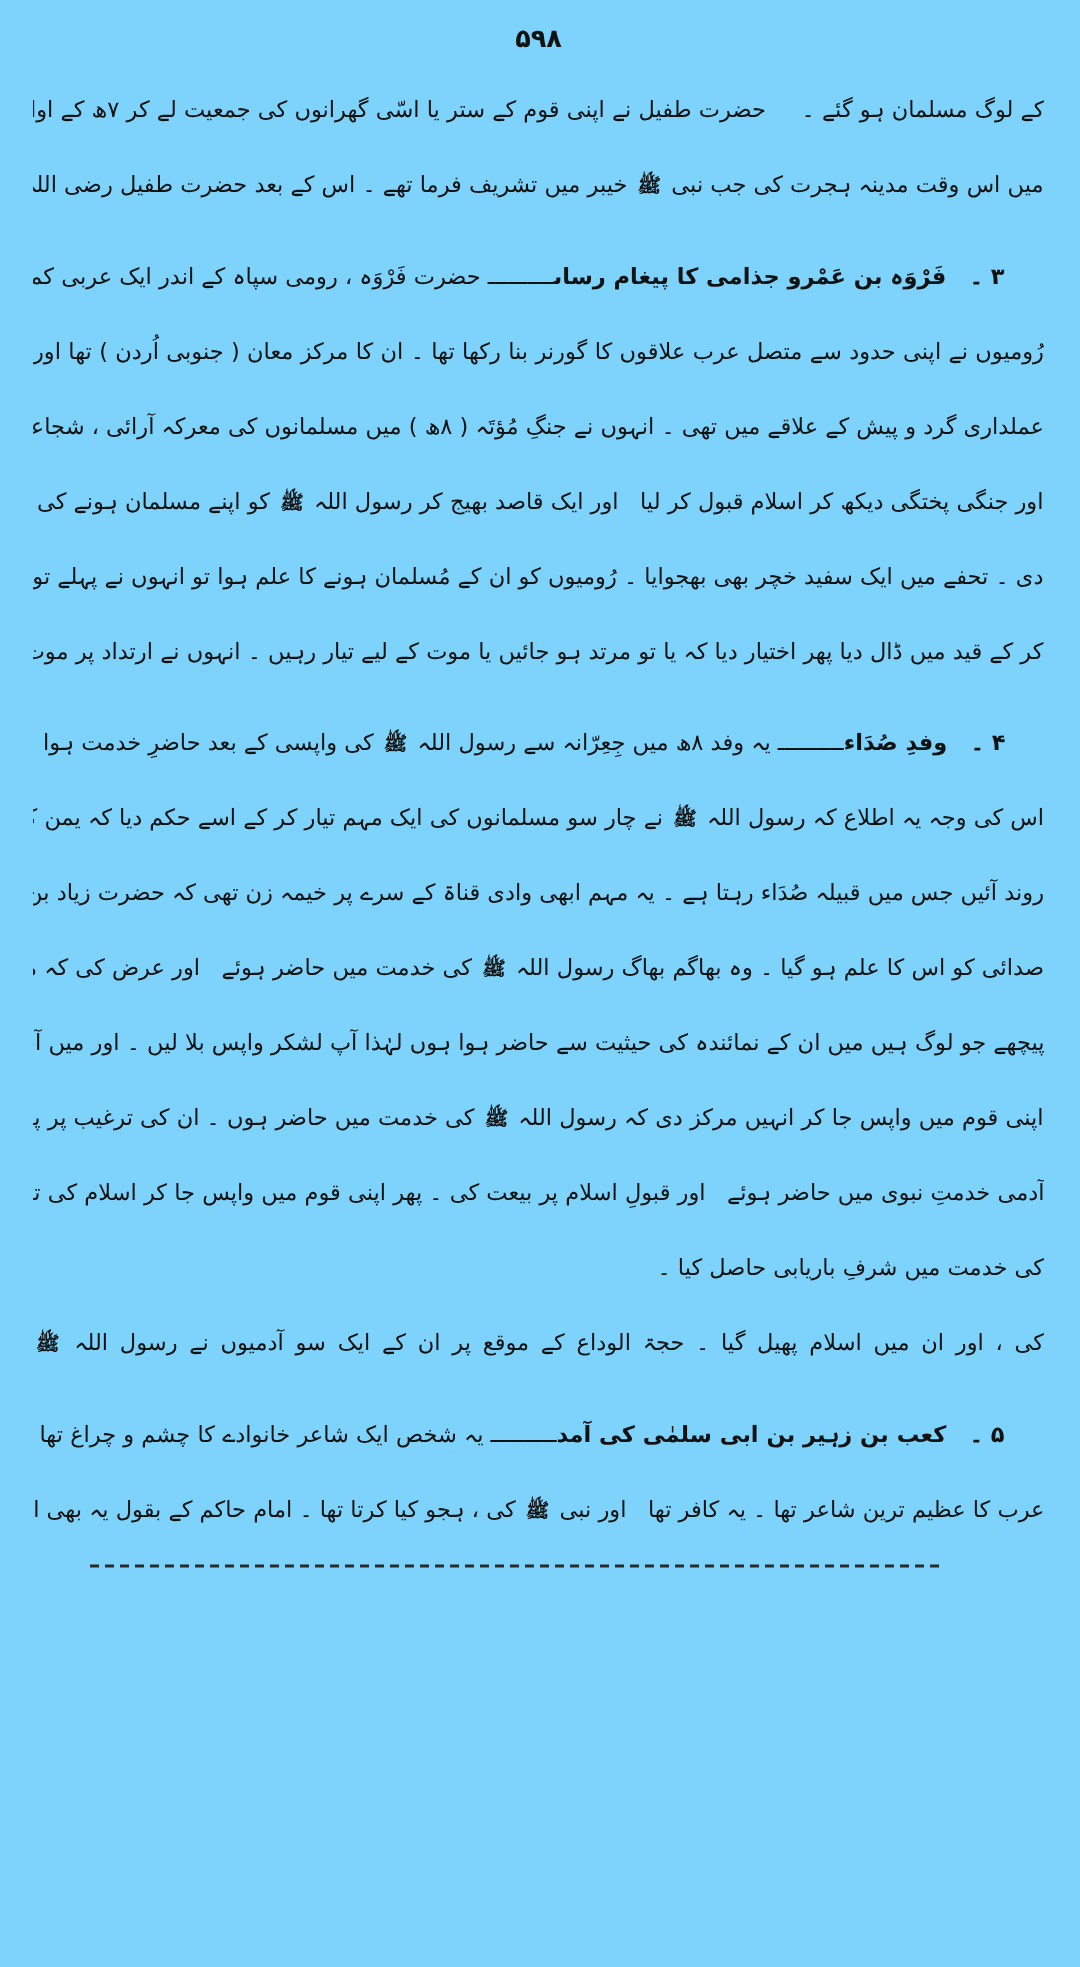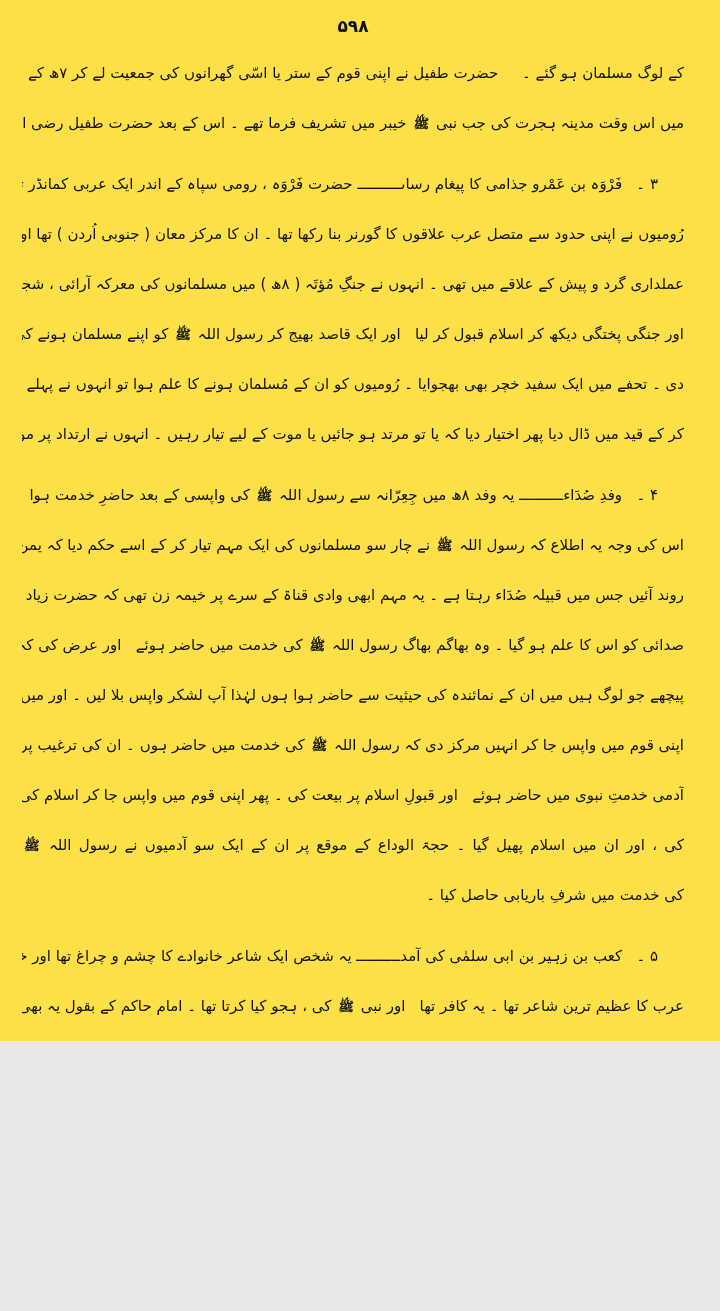--- a/index.html
+++ b/index.html
@@ -1,44 +1,44 @@
 <!DOCTYPE html>
 <html lang="ur" dir="rtl"><head>
 <meta charset="utf-8">
 <style>
   html,body{margin:0;padding:0;background:#e8e8e6;}
   .page{
     position:relative;
-    width:720px;height:1041px;
+    width:720px;height:1311px;
     margin:0 auto;
-    background:#fde047;
+    background:#7dd3fc;
     color:#121212;
     direction:rtl;
     font-family:"DejaVu Sans",sans-serif;
     box-sizing:border-box;
-    padding:10px 36px 0 22px;
+    padding:10px 24px 0 22px;
     overflow:hidden;
   }
   .page-number{
     height:38px;line-height:32px;
     text-align:center;
     font-size:17px;font-weight:bold;
     letter-spacing:1px;
   }
   .block{margin:0 0 11px 0;}
   .line{
     font-size:15px;
     line-height:50px;height:50px;
     white-space:nowrap;overflow:hidden;
     text-align:justify;
     text-align-last:justify;
   }
   .line.short{text-align-last:right;}
   .line.indent{padding-right:26px;}
-  .b{font-weight:normal;}
+  .b{font-weight:bold;}
   .saw{font-size:13px;font-weight:bold;padding:0 2px;}
   sup.ref{font-size:10px;line-height:0;vertical-align:super;padding-right:2px;}
   .separator{
     border-top:2px dashed #2b2b2b;
     margin:12px 70px 8px 38px;height:0;
   }
   .footnote{
     font-size:14.5px;line-height:28px;
     padding-left:0;padding-right:92px;
     white-space:nowrap;
@@ -64,22 +64,22 @@
         <div class="line"><span>کر کے قید میں ڈال دیا پھر اختیار دیا کہ یا تو مرتد ہو جائیں یا موت کے لیے تیار رہیں ۔ انہوں نے ارتداد پر موت کو</span></div>
       </div>
       <div class="block">
         <div class="line indent"><span class="b">۴ ۔ &nbsp; وفدِ صُدَاء</span><span>ــــــــــ یہ وفد ۸ھ میں جِعِرّانہ سے رسول اللہ </span><span class="saw">ﷺ</span><span> کی واپسی کے بعد حاضرِ خدمت ہوا ۔</span></div>
         <div class="line"><span>اس کی وجہ یہ اطلاع کہ رسول اللہ </span><span class="saw">ﷺ</span><span> نے چار سو مسلمانوں کی ایک مہم تیار کر کے اسے حکم دیا کہ یمن کا وہ گوشہ</span></div>
         <div class="line"><span>روند آئیں جس میں قبیلہ صُدَاء رہتا ہے ۔ یہ مہم ابھی وادی قناۃ کے سرے پر خیمہ زن تھی کہ حضرت زیاد بن حارث</span></div>
         <div class="line"><span>صدائی کو اس کا علم ہو گیا ۔ وہ بھاگم بھاگ رسول اللہ </span><span class="saw">ﷺ</span><span> کی خدمت میں حاضر ہوئے &nbsp; اور عرض کی کہ میرے</span></div>
         <div class="line"><span>پیچھے جو لوگ ہیں میں ان کے نمائندہ کی حیثیت سے حاضر ہوا ہوں لہٰذا آپ لشکر واپس بلا لیں ۔ اور میں آپ</span></div>
         <div class="line"><span>اپنی قوم میں واپس جا کر انہیں مرکز دی کہ رسول اللہ </span><span class="saw">ﷺ</span><span> کی خدمت میں حاضر ہوں ۔ ان کی ترغیب پر پندرہ</span></div>
         <div class="line"><span>آدمی خدمتِ نبوی میں حاضر ہوئے &nbsp; اور قبولِ اسلام پر بیعت کی ۔ پھر اپنی قوم میں واپس جا کر اسلام کی تبلیغ</span></div>
+        <div class="line short"><span>کی خدمت میں شرفِ باریابی حاصل کیا ۔</span></div>
         <div class="line"><span>کی ، اور ان میں اسلام پھیل گیا ۔ حجۃ الوداع کے موقع پر ان کے ایک سو آدمیوں نے رسول اللہ </span><span class="saw">ﷺ</span></div>
-        <div class="line short"><span>کی خدمت میں شرفِ باریابی حاصل کیا ۔</span></div>
       </div>
       <div class="block">
         <div class="line indent"><span class="b">۵ ۔ &nbsp; کعب بن زہیر بن ابی سلمٰی کی آمد</span><span>ــــــــــ یہ شخص ایک شاعر خانوادے کا چشم و چراغ تھا اور خود بھی</span></div>
         <div class="line"><span>عرب کا عظیم ترین شاعر تھا ۔ یہ کافر تھا &nbsp; اور نبی </span><span class="saw">ﷺ</span><span> کی ، ہجو کیا کرتا تھا ۔ امام حاکم کے بقول یہ بھی ان</span></div>
       </div>
     </div>
   <div class="separator"></div>
 </div>
 
 </body></html>

